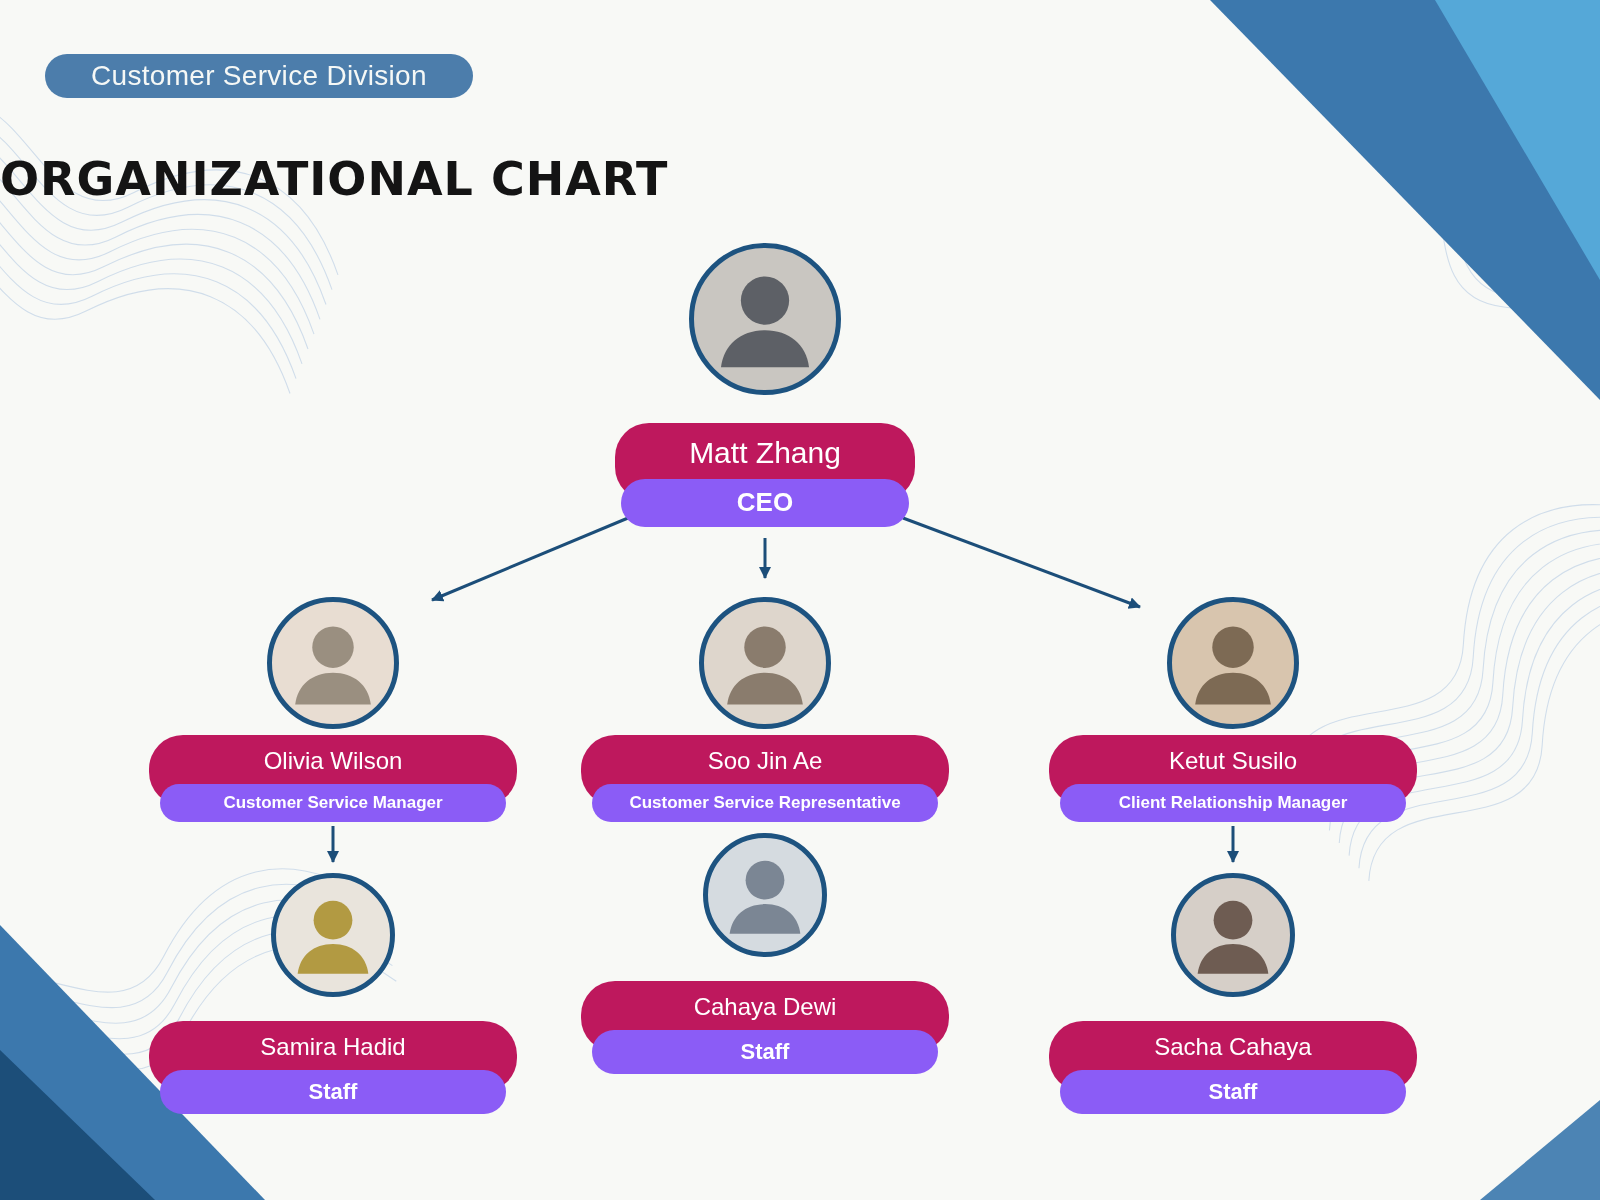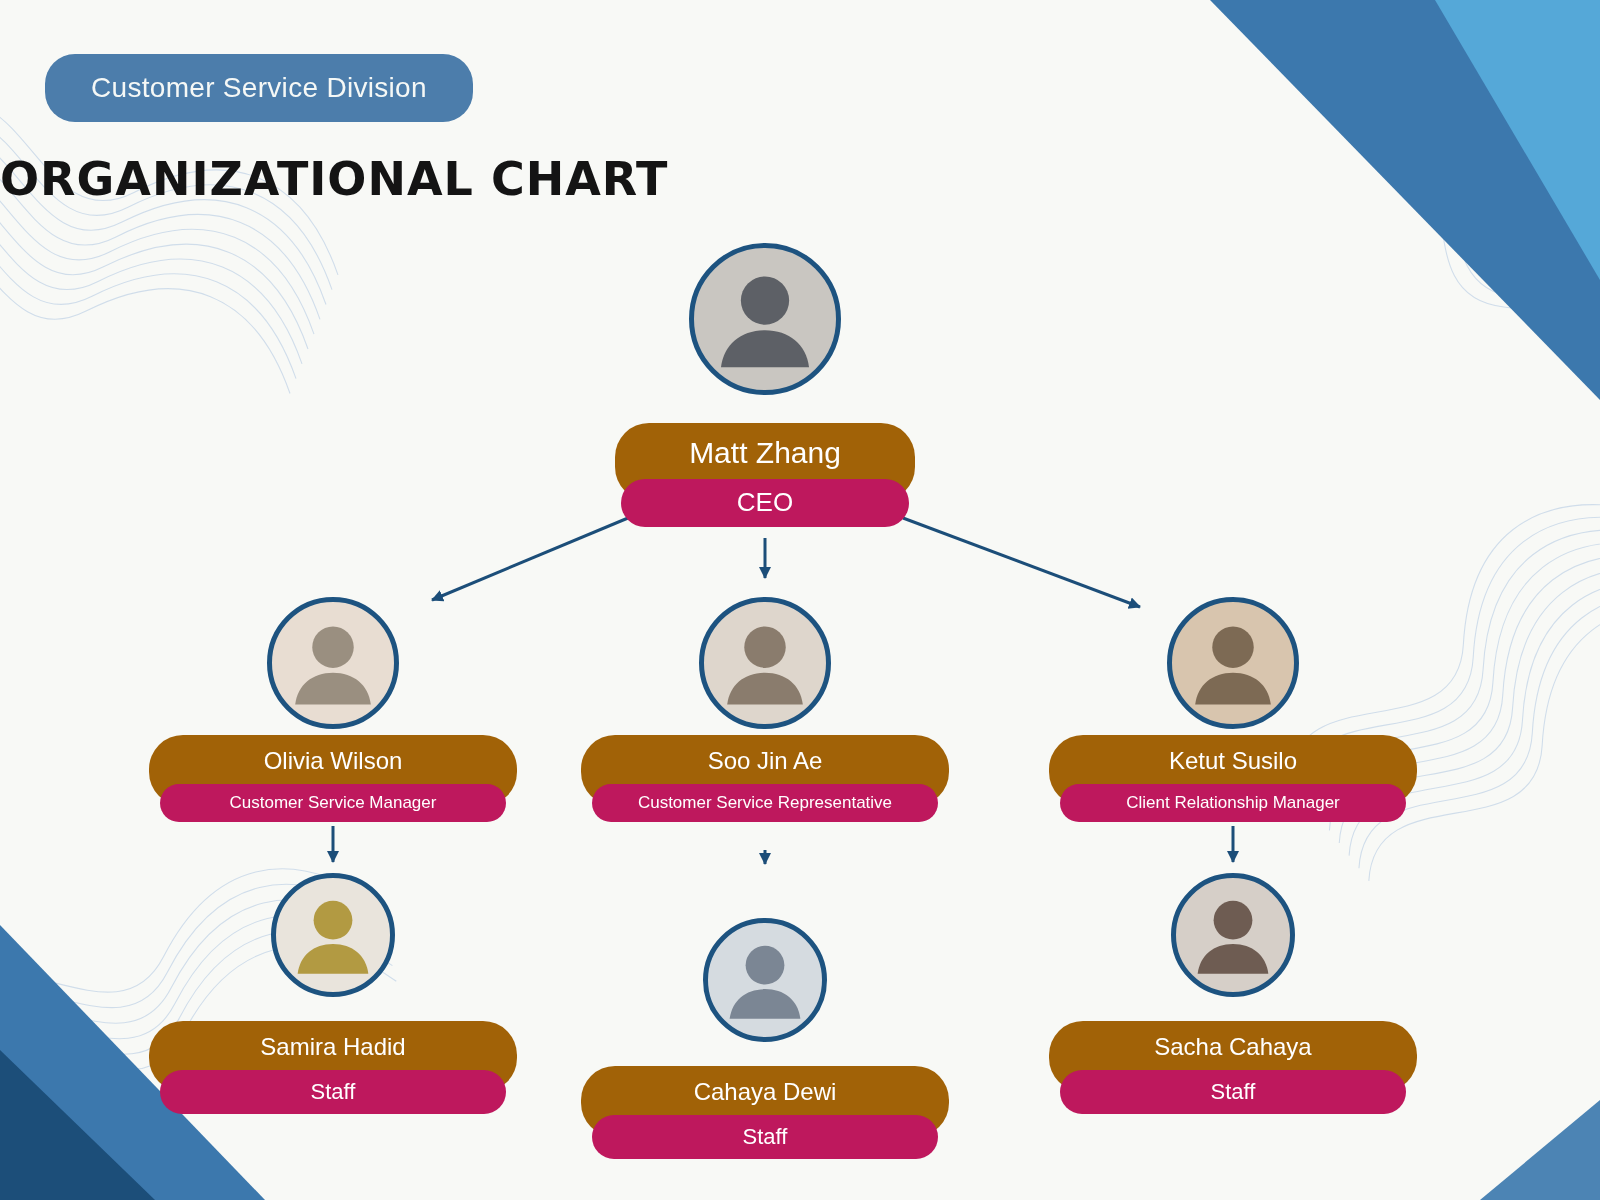--- a/index.html
+++ b/index.html
@@ -17,21 +17,21 @@
     clip-path:polygon(0 0,100% 100%,0 100%);}
   .tri-bl-navy{bottom:0;left:0;width:155px;height:150px;background:#1c4e79;
     clip-path:polygon(0 0,100% 100%,0 100%);}
   .tri-br-steel{bottom:0;right:0;width:120px;height:100px;background:#4c84b4;
     clip-path:polygon(100% 0,100% 100%,0 100%);}
   
   .decor-waves{position:absolute;inset:0;pointer-events:none;}
   .waveline{stroke:#c7d7e8;stroke-width:1.1;fill:none;opacity:.8;}
   
   .badge{
-    position:absolute;left:45px;top:54px;height:68px;padding:0 46px;
+    position:absolute;left:45px;top:54px;height:44px;padding:0 46px;
     background:#4c7dab;border-radius:30px;display:flex;align-items:center;
     color:#f5f8f6;font-size:28px;letter-spacing:.3px;
   }
   
   .page-title{
     position:absolute;left:0;right:30px;top:152px;margin:0;
     font-family:"DejaVu Sans","Liberation Sans",sans-serif;
     font-size:46px;font-weight:800;letter-spacing:1px;color:#141414;
   }
   
@@ -46,36 +46,36 @@
   }
   .avatar svg{width:100%;height:100%;display:block;}
   .node-ceo{left:765px;top:243px;transform:translateX(-50%);}
   .node-ceo .avatar{width:152px;height:152px;}
   .node-mgr .avatar{width:132px;height:132px;}
   .node-staff .avatar{width:124px;height:124px;}
   .node-mgr-0{left:333px;top:597px;transform:translateX(-50%);justify-content:center;}
   .node-mgr-1{left:765px;top:597px;transform:translateX(-50%);}
   .node-mgr-2{left:1233px;top:597px;transform:translateX(-50%);}
   .node-staff-0{left:333px;top:873px;transform:translateX(-50%);}
-  .node-staff-1{left:765px;top:918px;transform:translateX(-50%);}
+  .node-staff-1{left:765px;top:833px;transform:translateX(-50%);}
   .node-staff-2{left:1233px;top:873px;transform:translateX(-50%);}
   .card{position:relative;}
   .node-ceo .card{width:300px;margin-top:28px;}
   .node-mgr .card{width:368px;margin-top:6px;}
   .node-staff .card{width:368px;margin-top:24px;}
   .pill-name{
-    background:#a16207;color:#ffffff;border-radius:34px;
+    background:#be185d;color:#ffffff;border-radius:34px;
     display:flex;align-items:center;justify-content:center;text-align:center;
     padding:13px 20px 32px;line-height:1.1;
   }
   .node-ceo .pill-name{font-size:30px;}
   .node-mgr .pill-name,.node-staff .pill-name{font-size:24px;}
   .pill-role{
     position:relative;margin:-22px auto 0;width:94%;box-sizing:border-box;
-    background:#be185d;border-radius:26px;color:#ffffff;font-weight:400;
+    background:#8b5cf6;border-radius:26px;color:#ffffff;font-weight:700;
     display:flex;align-items:center;justify-content:center;text-align:center;
     padding:9px 14px;line-height:1.15;
   }
   .node-ceo .pill-role{font-size:26px;width:96%;}
   .node-mgr .pill-role{font-size:17px;}
   .node-staff .pill-role{font-size:22px;}
 </style>
 </head>
 <body>
 

